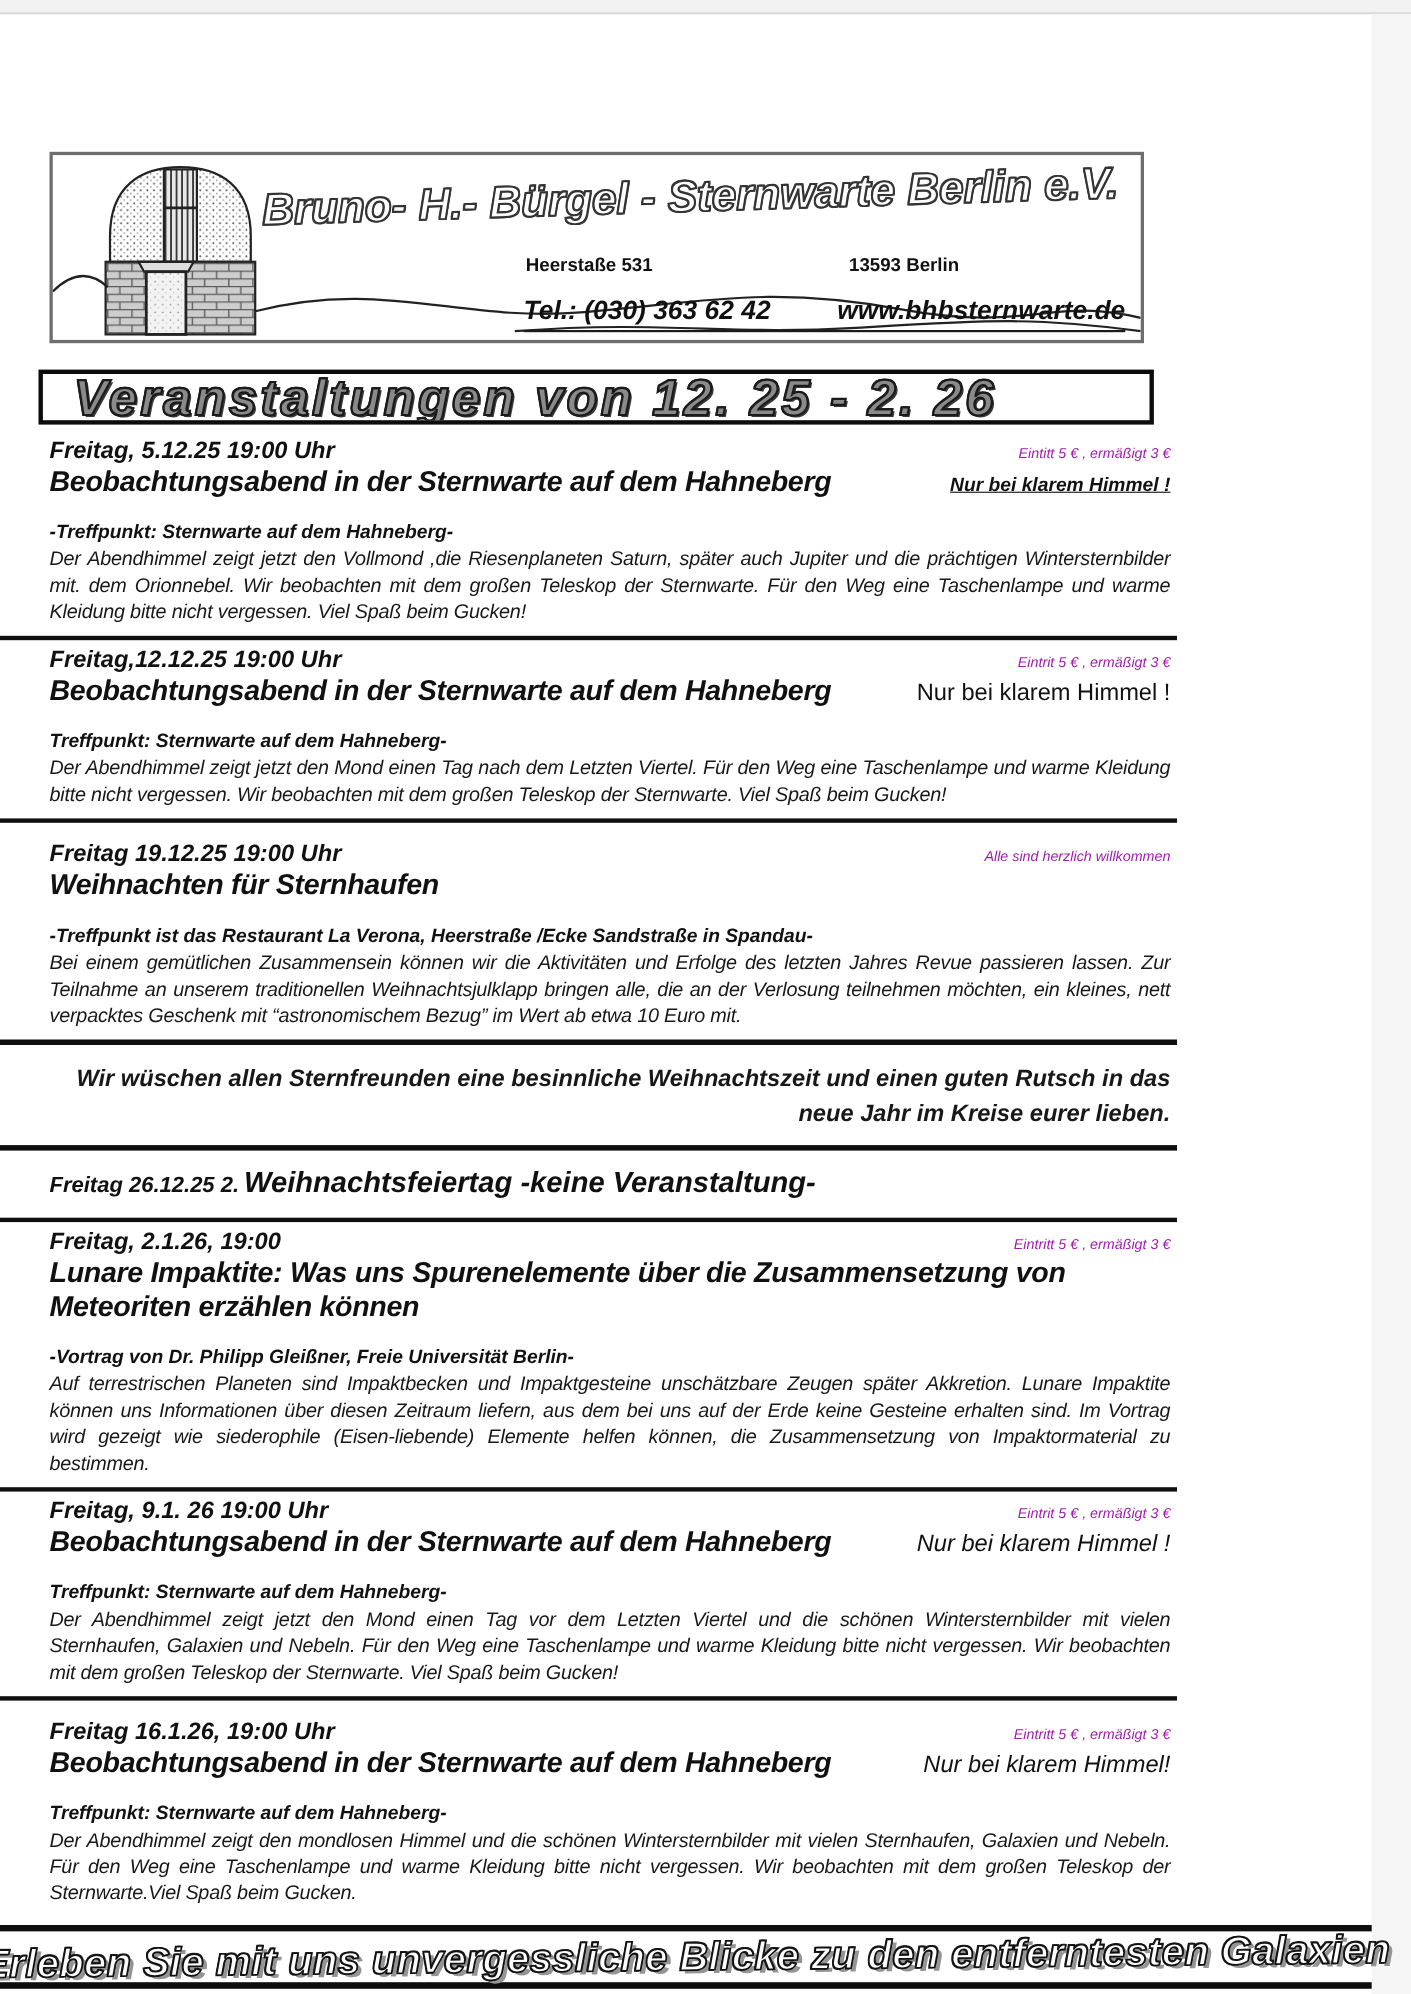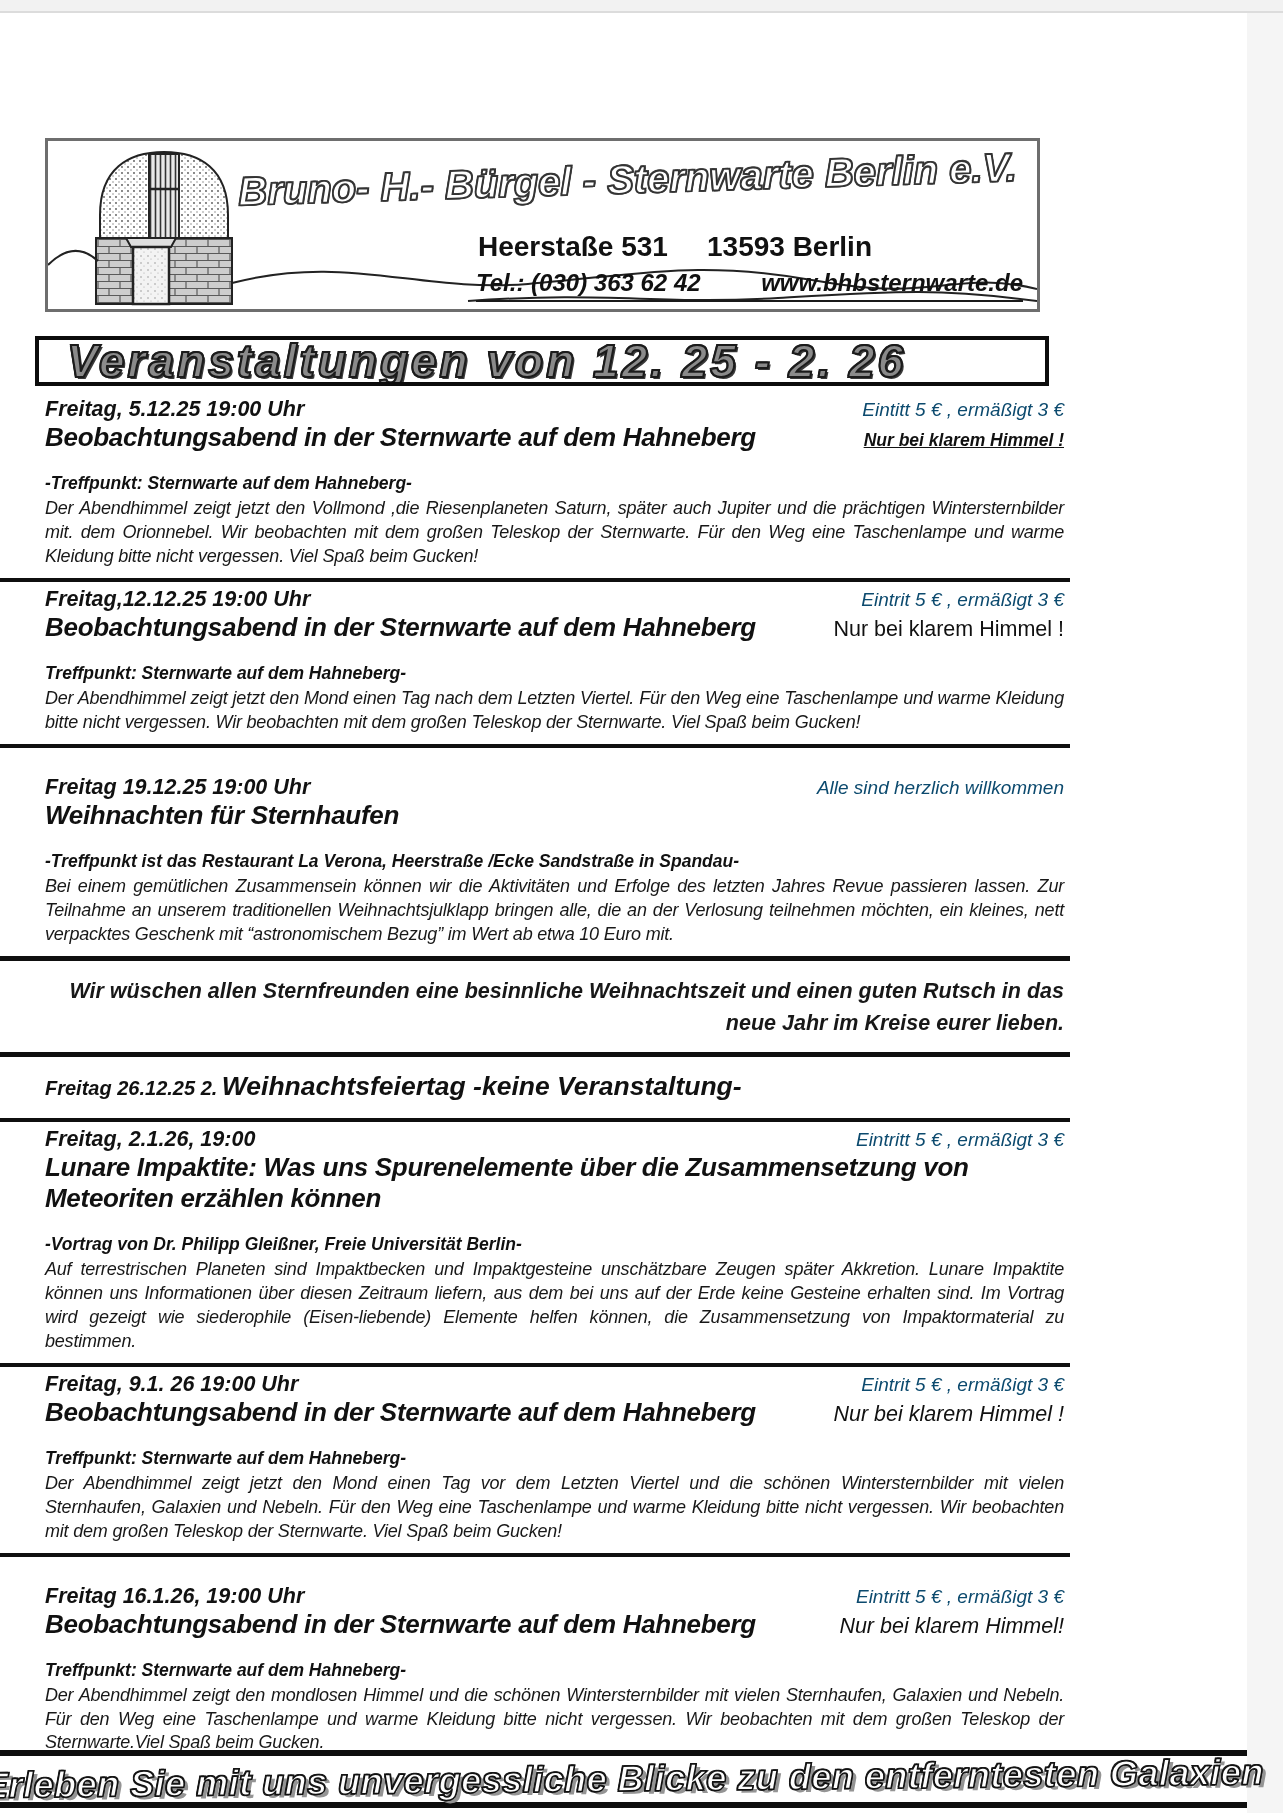--- a/index.html
+++ b/index.html
@@ -19,21 +19,21 @@
   .logo-svg{position:absolute;left:0;top:0;width:100%;height:100%;}
   .org-title{
     position:absolute;left:175px;top:16px;right:5px;text-align:center;white-space:nowrap;
     font-size:40px;font-weight:bold;font-style:italic;
     color:#fff;-webkit-text-stroke:1.7px #333;
     text-shadow:-1px -1px 0 #444,1px -1px 0 #444,-1px 1px 0 #444,1px 1px 0 #444;
     transform:rotate(-1.8deg);
   }
   .addr-row{
     position:absolute;left:430px;top:90px;right:165px;display:flex;justify-content:space-between;
-    font-size:28px;font-weight:bold;white-space:nowrap;
+    font-size:17px;font-weight:bold;white-space:nowrap;
   }
   .tel-row{
     position:absolute;left:428px;top:128px;right:14px;display:flex;justify-content:space-between;
     font-size:24px;font-weight:bold;font-style:italic;white-space:nowrap;
     border-bottom:2px solid #1a1a1a;padding-bottom:3px;gap:37px;
   }
 
   
   .events-banner{
     margin:24px 0 6px 35px;width:1014px;height:50px;border:4px solid #0c0c0c;background:#fff;
@@ -41,26 +41,26 @@
   }
   .events-banner span{
     font-size:46px;font-weight:bold;font-style:italic;white-space:nowrap;letter-spacing:3px;
     color:#8a8a8a;-webkit-text-stroke:2px #1b1b1b;
     text-shadow:-1px -1px 0 #222,1px -1px 0 #222,-1px 1px 0 #222,2px 2px 0 #3a3a3a;
   }
 
   
   .main-col{width:1070px;}
   .sec{padding:5px 6px 9px 45px;}
-  .sec.gap-top{padding-top:27px;}
+  .sec.gap-top{padding-top:16px;}
   .rule{width:1070px;height:4px;background:#0f0f0f;}
   .rule.thick{height:5px;}
   .row{display:flex;justify-content:space-between;align-items:baseline;gap:41px;}
   .sec-date{font-size:21.5px;font-weight:bold;font-style:italic;white-space:nowrap;}
-  .sec-fee{font-size:19px;font-style:italic;color:#0c4a6e;white-space:nowrap;}
+  .sec-fee{font-size:13px;font-style:italic;color:#a21caf;white-space:nowrap;}
   .sec-title{font-size:26px;font-weight:bold;font-style:italic;letter-spacing:-0.3px;}
   .note-u{font-size:17.5px;font-weight:bold;font-style:italic;text-decoration:underline;white-space:nowrap;}
   .note-r{font-size:21.5px;white-space:nowrap;}
   .note-i{font-size:21.5px;font-style:italic;white-space:nowrap;}
   .meet{font-size:17.5px;font-weight:bold;font-style:italic;margin-top:20px;}
   .body-text{font-size:18px;font-style:italic;line-height:1.33;text-align:justify;margin-top:3px;color:#181818;letter-spacing:-0.2px;}
   .wish{padding:11px 6px 13px 45px;}
   .wish .body-text{font-size:21.5px;font-weight:bold;text-align:right;line-height:1.5;letter-spacing:0;}
   .cancel-line{padding:14px 6px 16px 45px;white-space:nowrap;}
   .cancel-prefix{font-size:20px;font-weight:bold;font-style:italic;}

